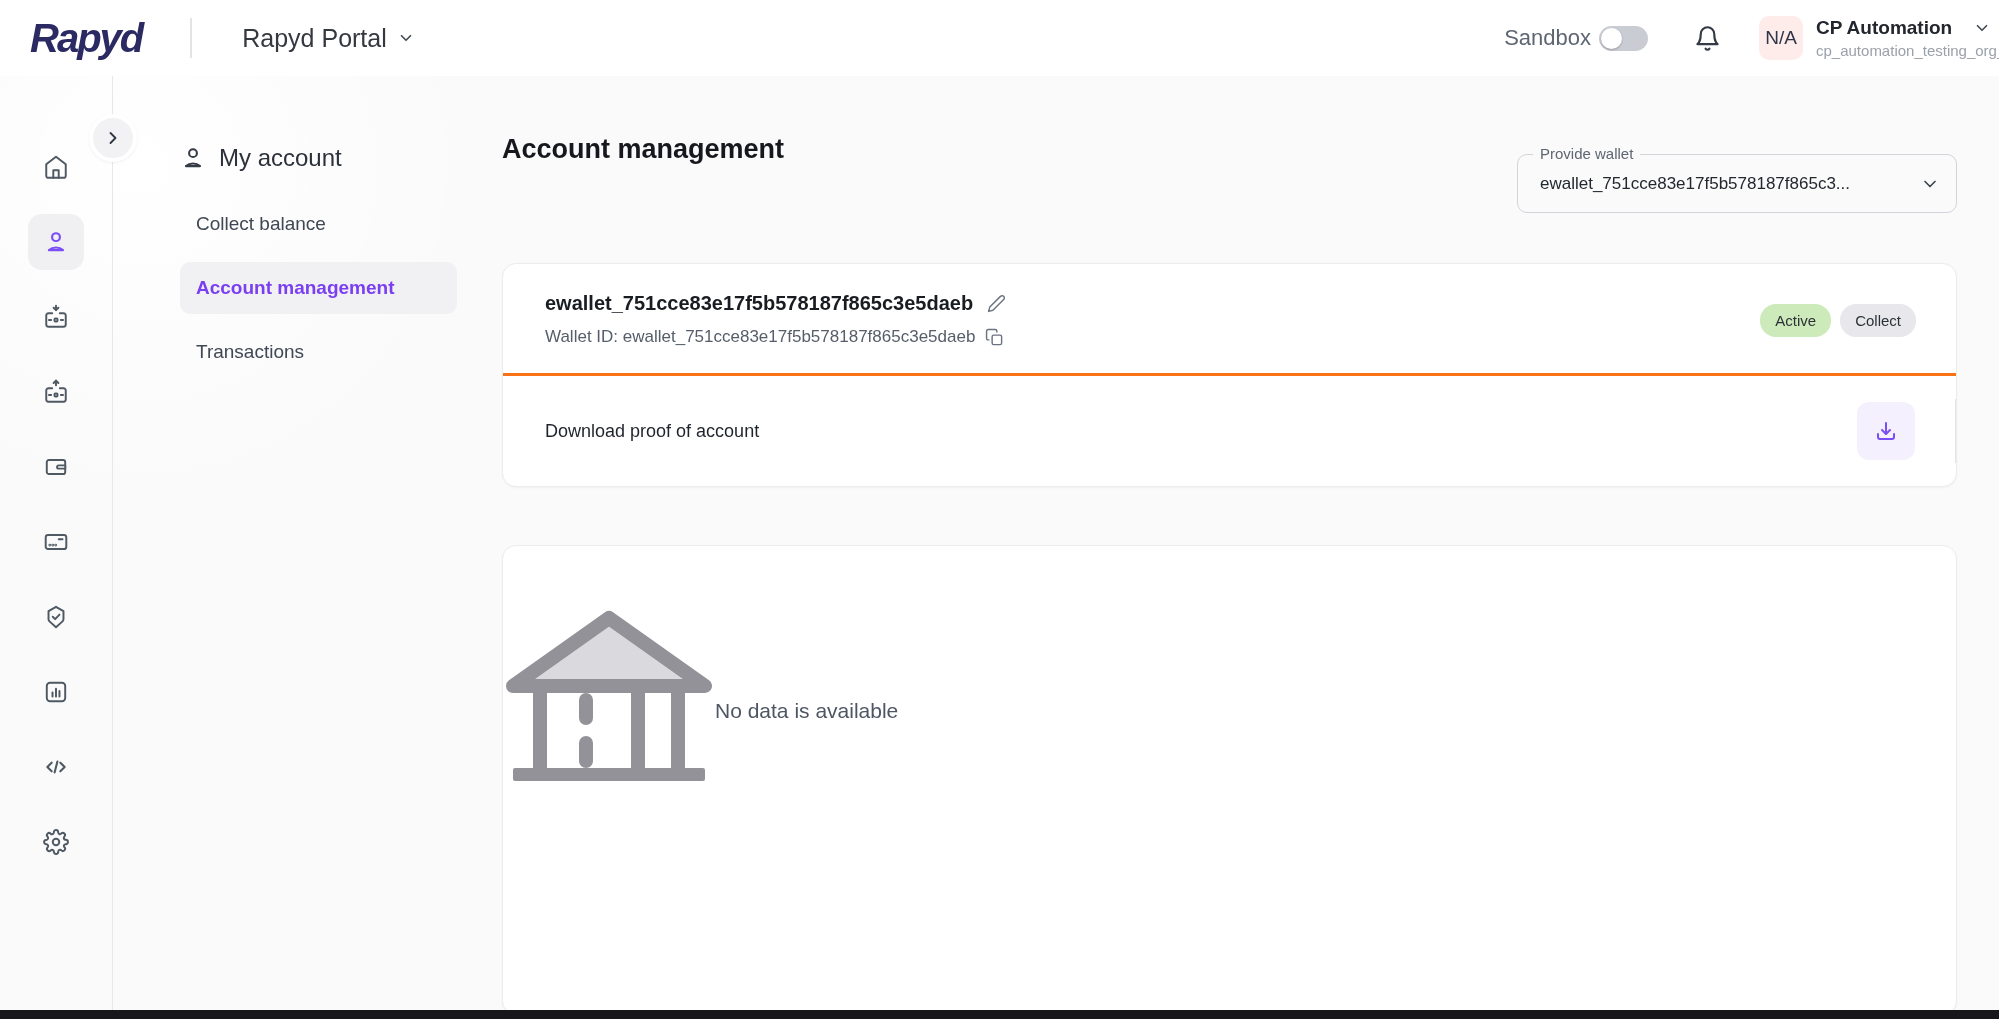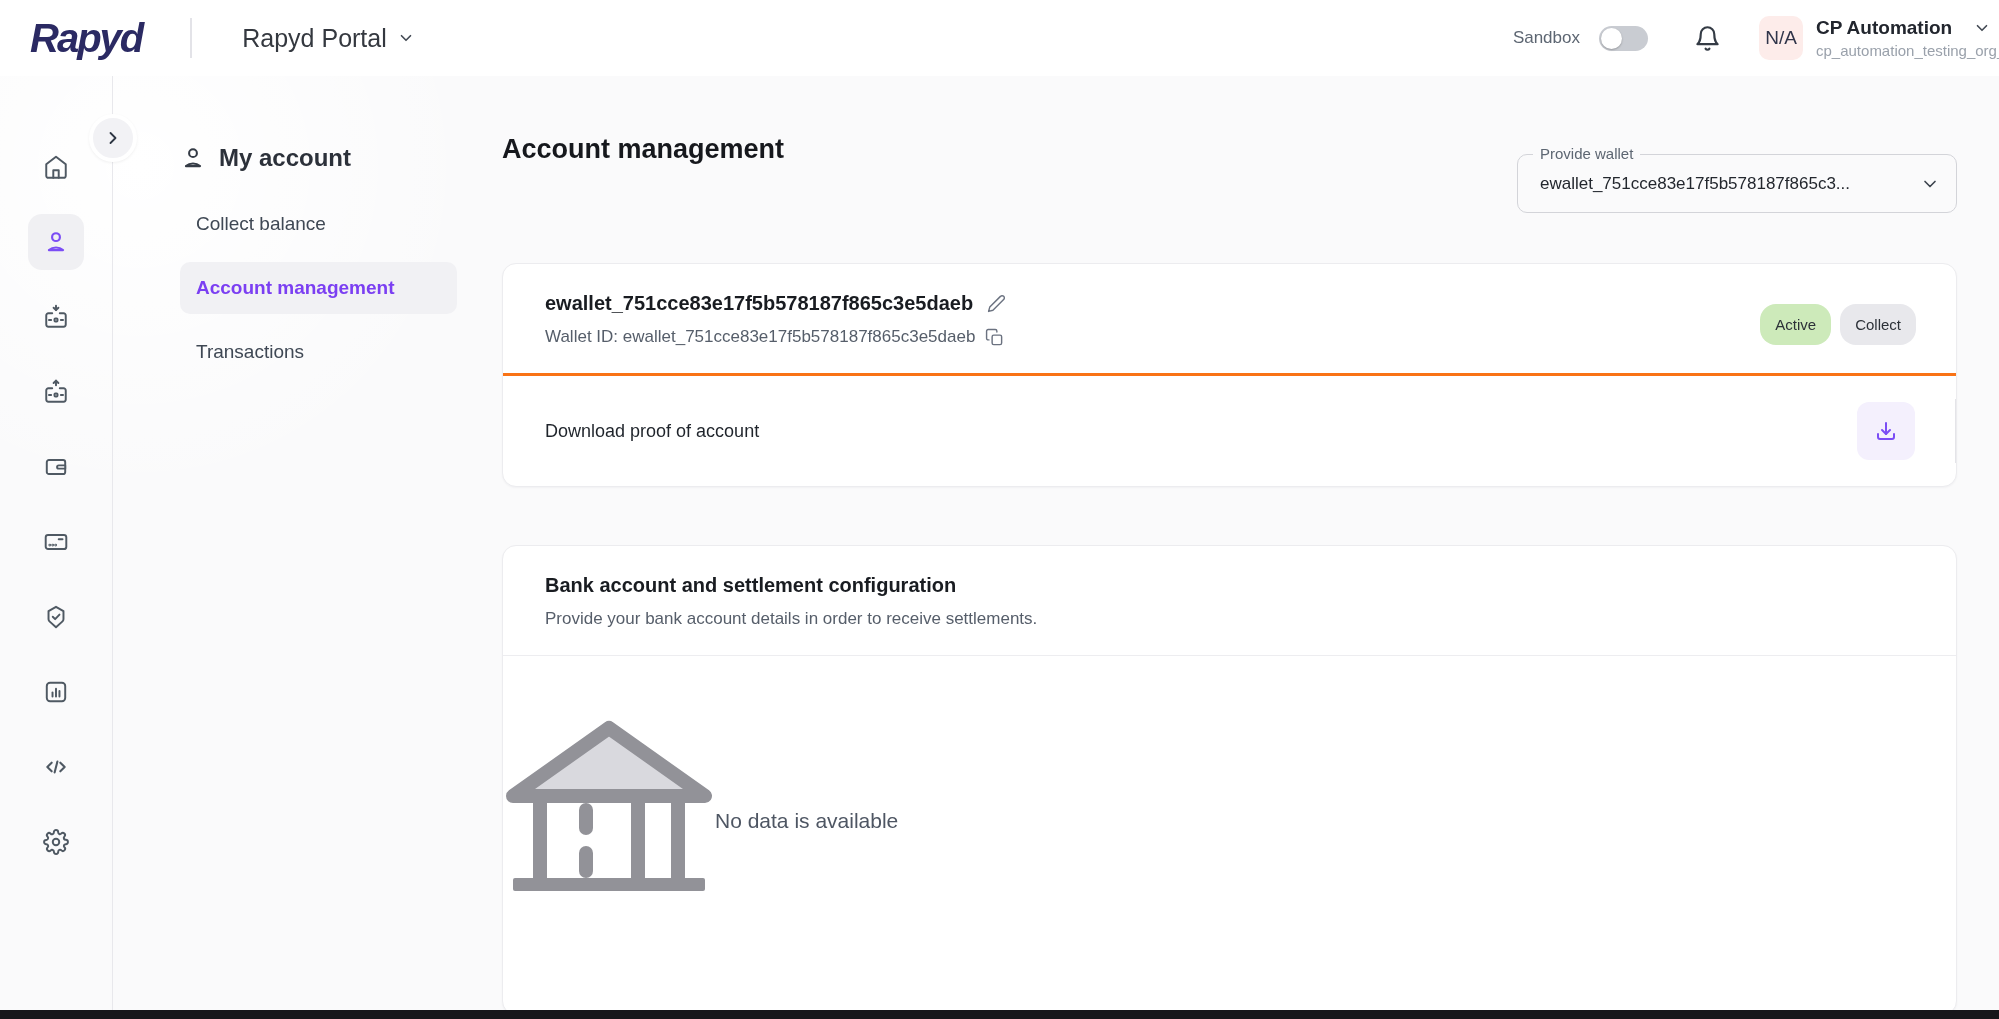--- a/index.html
+++ b/index.html
@@ -6,21 +6,21 @@
   html,body { font-family:"Liberation Sans", sans-serif; background:#ffffff; }
   .app { position:relative; width:1999px; height:1019px; overflow:hidden; background:#ffffff; }
 
   
   .header { height:76px; display:flex; align-items:center; padding:0 0 0 30px; background:#fff; position:relative; z-index:5;gap:28px; }
   .logo { font-size:40px; font-weight:800; font-style:italic; letter-spacing:-2px; color:#2b2a63; padding-right:20px; }
   .logo-sep { width:2px; height:40px; background:#e3e3e8; margin-right:22px; }
   .portal-switcher { display:flex; align-items:center; gap:10px; cursor:pointer; }
   .portal-label { font-size:25px; font-weight:500; color:#34383f; }
   .hdr-right { margin-left:auto; display:flex; align-items:center; }
-  .sandbox-label { font-size:17px; color:#5d6672; margin-right:19px; }
+  .sandbox-label { font-size:22px; color:#5d6672; margin-right:8px; }
   .toggle { width:49px; height:25px; border-radius:13px; background:#c9ccd2; position:relative; cursor:pointer; }
   .toggle .knob { position:absolute; left:2px; top:2px; width:21px; height:21px; border-radius:50%; background:#fff; box-shadow:0 1px 2px rgba(0,0,0,.25); }
   .bell-wrap { margin:0 38px 0 46px; display:flex; cursor:pointer; }
   .avatar { width:44px; height:44px; border-radius:10px; background:#fdecea; display:flex; align-items:center; justify-content:center; font-size:19px; font-weight:500; color:#30354a; }
   .org { width:183px; margin-left:13px; overflow:hidden; }
   .org-name-row { display:flex; align-items:center; }
   .org-name { font-size:19px; font-weight:700; color:#22262e; white-space:nowrap; }
   .org-chevron { margin-left:auto; padding-right:8px; display:flex; }
   .org-id { font-size:15px; color:#9aa1ab; white-space:nowrap; margin-top:3px; }
 
@@ -31,21 +31,21 @@
   .rail-item { width:56px; height:56px; border-radius:14px; display:flex; align-items:center; justify-content:center; color:#4f5963; cursor:pointer; }
   .rail-item.active { background:#f0f0f3; color:#7b4df5; }
 
   .collapse-btn { position:absolute; left:89px; top:114px; width:48px; height:48px; border-radius:50%; background:#f2f2f5; border:4px solid #ffffff; display:flex; align-items:center; justify-content:center; color:#2e3643; cursor:pointer; z-index:6; box-shadow:0 1px 3px rgba(0,0,0,.06); }
 
   .content { flex:1; display:flex; padding:0 42px 0 67px; min-width:0; }
 
   
   .subnav { width:277px; flex:0 0 277px; margin-right:45px; padding-top:68px; }
   .subnav-heading { display:flex; align-items:center; gap:13px; color:#2c313a; }
-  .subnav-heading .txt { font-size:24px; font-weight:700; }
+  .subnav-heading .txt { font-size:24px; font-weight:400; }
   .subnav-items { margin-top:26px; display:flex; flex-direction:column; gap:12px; }
   .subnav-item { height:52px; display:flex; align-items:center; padding:0 16px; border-radius:10px; font-size:19px; font-weight:500; color:#3f4854; cursor:pointer; }
   .subnav-item.active { background:#f1f1f4; color:#7b3ff2; font-weight:700; }
 
   
   .main { flex:1; padding-top:58px; min-width:0; }
   .main-header { display:flex; justify-content:space-between; align-items:flex-start; }
   .page-title { font-size:27px; font-weight:600; color:#16181d; }
   .page-subtitle { margin-top:13px; font-size:18px; color:#565e6a; }
 
@@ -56,21 +56,21 @@
 
   .card { background:#fff; border:1px solid #ececef; border-radius:14px; box-shadow:0 1px 2px rgba(16,24,40,.04); }
   .card1 { margin-top:50px; }
   .card1-top { display:flex; justify-content:space-between; align-items:flex-start; padding:28px 40px 26px 42px; border-bottom:3px solid #f97316;gap:24px; }
   .wallet-title-row { display:flex; align-items:center; gap:14px; }
   .wallet-title { font-size:20px; font-weight:700; color:#191c21; }
   .icon-btn { display:flex; align-items:center; color:#6b7280; cursor:pointer; }
   .wallet-id-row { display:flex; align-items:center; gap:10px; margin-top:12px; }
   .wallet-id { font-size:17px; color:#565e6a; }
   .badges { display:flex; gap:9px; margin-top:12px; }
-  .badge { height:41px; display:flex; align-items:center; padding:0 15px; border-radius:16px; font-size:15px; color:#2c3138; }
+  .badge { height:33px; display:flex; align-items:center; padding:0 15px; border-radius:16px; font-size:15px; color:#2c3138; }
   .badge.success { background:#cdeaba; }
   .badge.neutral { background:#e8e8ec; }
 
   .card1-actions { display:flex; align-items:center; height:110px; }
   .action { flex:1; display:flex; align-items:center; justify-content:space-between; padding:0 40px 0 42px; min-width:0; }
   .action-label { font-size:18px; color:#1f242b; }
   .dl-btn { width:58px; height:58px; border-radius:12px; background:#f4f0fd; display:flex; align-items:center; justify-content:center; color:#7b4df5; cursor:pointer; flex:0 0 auto; }
   .action-divider { width:1px; height:64px; background:#e4e4e8; flex:0 0 1px; }
 
   .card2 { margin-top:58px; height:470px; overflow:hidden; }
@@ -313,24 +313,20 @@
                       <line x1="12" y1="4" x2="12" y2="15"></line>
                     </svg>
                 </span>
               </span>
             </div>
             <div class="action-divider"></div>
           </div>
         </div>
 
         <div class="card card2">
-          <div class="card2-top">
-            <div class="card2-title">Bank account and settlement configuration</div>
-            <div class="card2-subtitle">Provide your bank account details in order to receive settlements.</div>
-          </div>
           <div class="empty-state">
             <span>
               <svg width="212" height="182" viewBox="0 0 212 182" fill="none">
                 <path d="M106 10 L202 78 L10 78 Z" fill="#d9d9de" stroke="#929298" stroke-width="14" stroke-linejoin="round"></path>
                 <rect x="10" y="160" width="192" height="13" rx="2" fill="#929298"></rect>
                 <rect x="30" y="85" width="14" height="75" fill="#929298"></rect>
                 <rect x="76" y="85" width="14" height="32" rx="7" fill="#929298"></rect>
                 <rect x="76" y="128" width="14" height="32" rx="7" fill="#929298"></rect>
                 <rect x="128" y="85" width="14" height="75" fill="#929298"></rect>
                 <rect x="168" y="85" width="14" height="75" fill="#929298"></rect>

